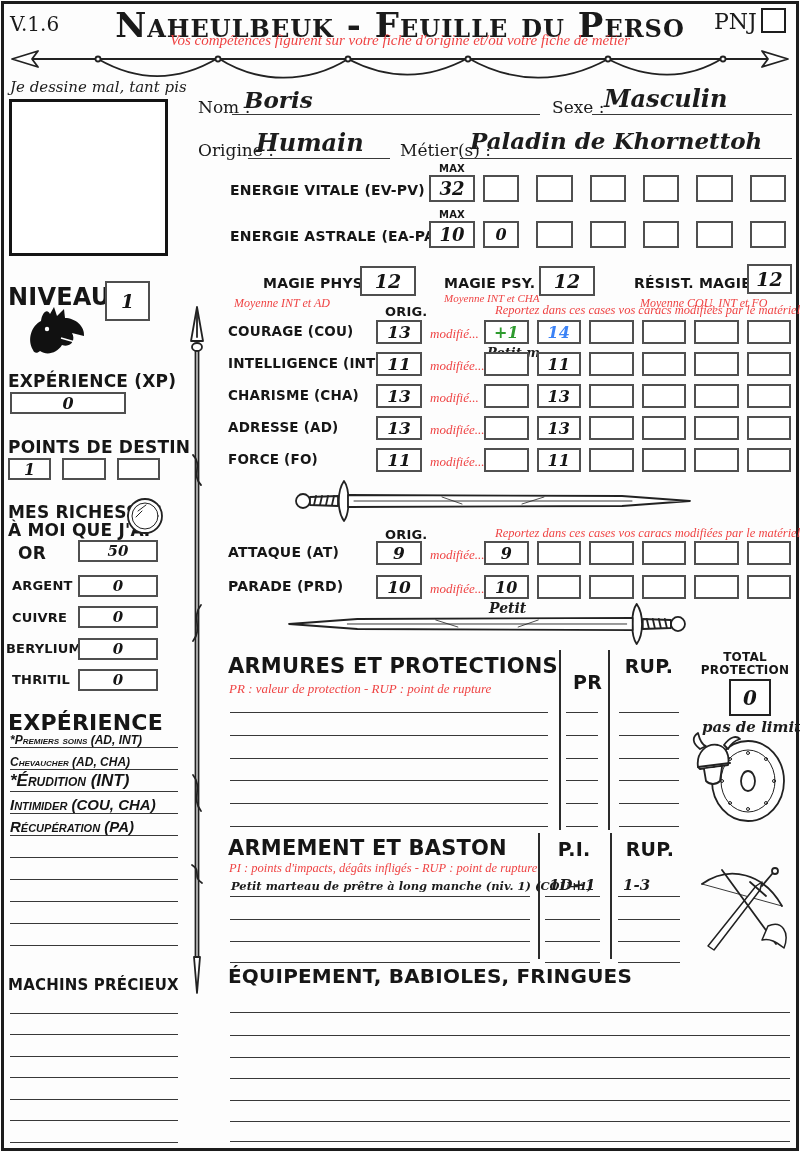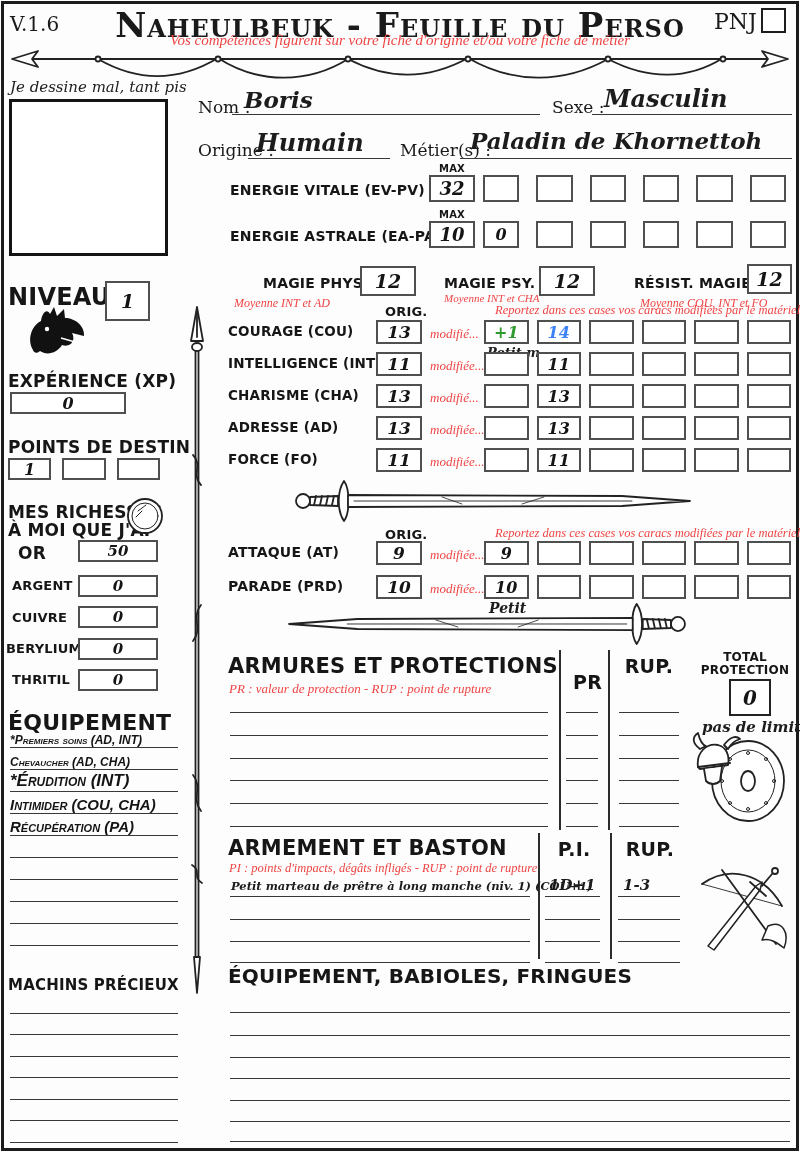--- a/index.html
+++ b/index.html
@@ -95,21 +95,21 @@
   <div class="box" style="left:78px;top:540px;width:80px;height:22px;font-size:15px">50</div>
   <div class="abs b" style="left:12px;top:578px;font-size:13px">ARGENT</div>
   <div class="box" style="left:78px;top:575px;width:80px;height:22px;font-size:15px">0</div>
   <div class="abs b" style="left:12px;top:610px;font-size:13px">CUIVRE</div>
   <div class="box" style="left:78px;top:606px;width:80px;height:22px;font-size:15px">0</div>
   <div class="abs b" style="left:6px;top:641px;font-size:13px">BERYLIUM</div>
   <div class="box" style="left:78px;top:638px;width:80px;height:22px;font-size:15px">0</div>
   <div class="abs b" style="left:12px;top:672px;font-size:13px">THRITIL</div>
   <div class="box" style="left:78px;top:669px;width:80px;height:22px;font-size:15px">0</div>
 
-  <div class="abs b" style="left:8px;top:710px;font-size:22px">ÉQUIPEMENT</div>
+  <div class="abs b" style="left:8px;top:710px;font-size:22px">EXPÉRIENCE</div>
   <div class="abs" style="left:10px;top:726px;width:168px">
       <div class="skill-line" style="font-size: 12px;">*Premiers soins (AD, INT)</div>
       <div class="skill-line" style="font-size: 12px;">Chevaucher (AD, CHA)</div>
       <div class="skill-line" style="font-size: 17px;">*Érudition (INT)</div>
       <div class="skill-line" style="font-size: 15px;">Intimider (COU, CHA)</div>
       <div class="skill-line" style="font-size: 15px;">Récupération (PA)</div>
       <div class="skill-line"></div>
       <div class="skill-line"></div>
       <div class="skill-line"></div>
       <div class="skill-line"></div>

